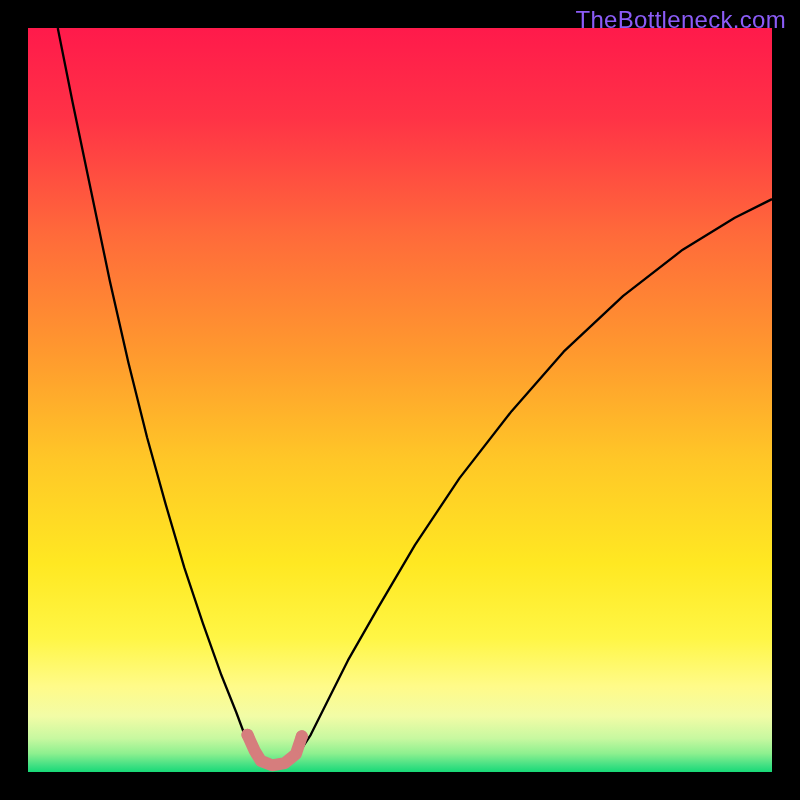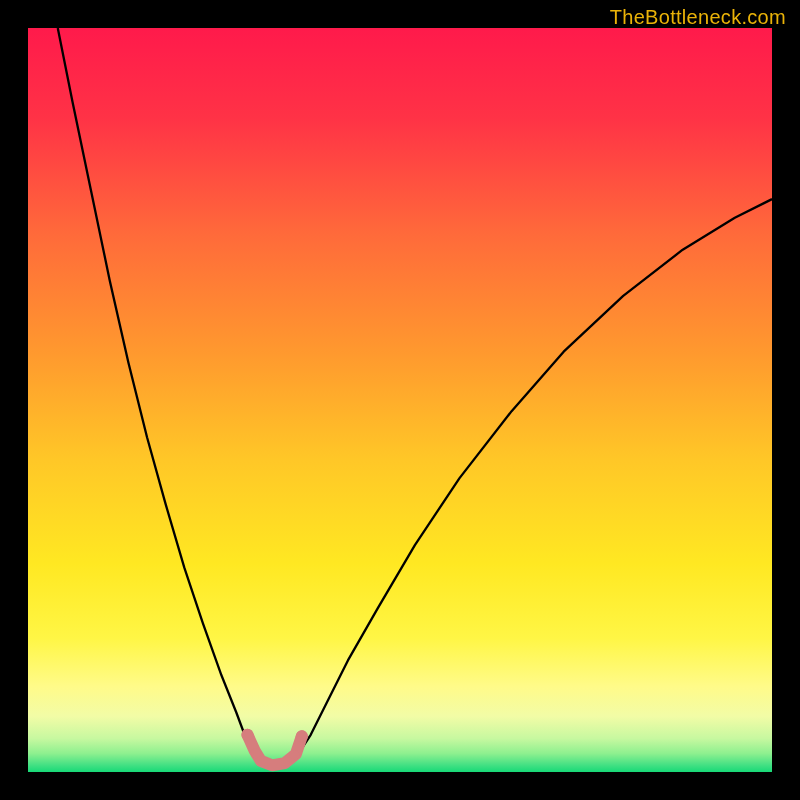--- a/index.html
+++ b/index.html
@@ -21,22 +21,22 @@
     left: 28px;
     top: 28px;
     width: 744px;
     height: 744px;
     overflow: hidden;
   }
   .watermark {
     position: absolute;
     top: 6px;
     right: 14px;
-    color: #eab308;
-    font-size: 20px;
+    color: #8b5cf6;
+    font-size: 24px;
     font-weight: 500;
     letter-spacing: 0.3px;
     user-select: none;
   }
   svg { display: block; }
 </style>
 </head>
 <body>
 
 <div class="frame">

